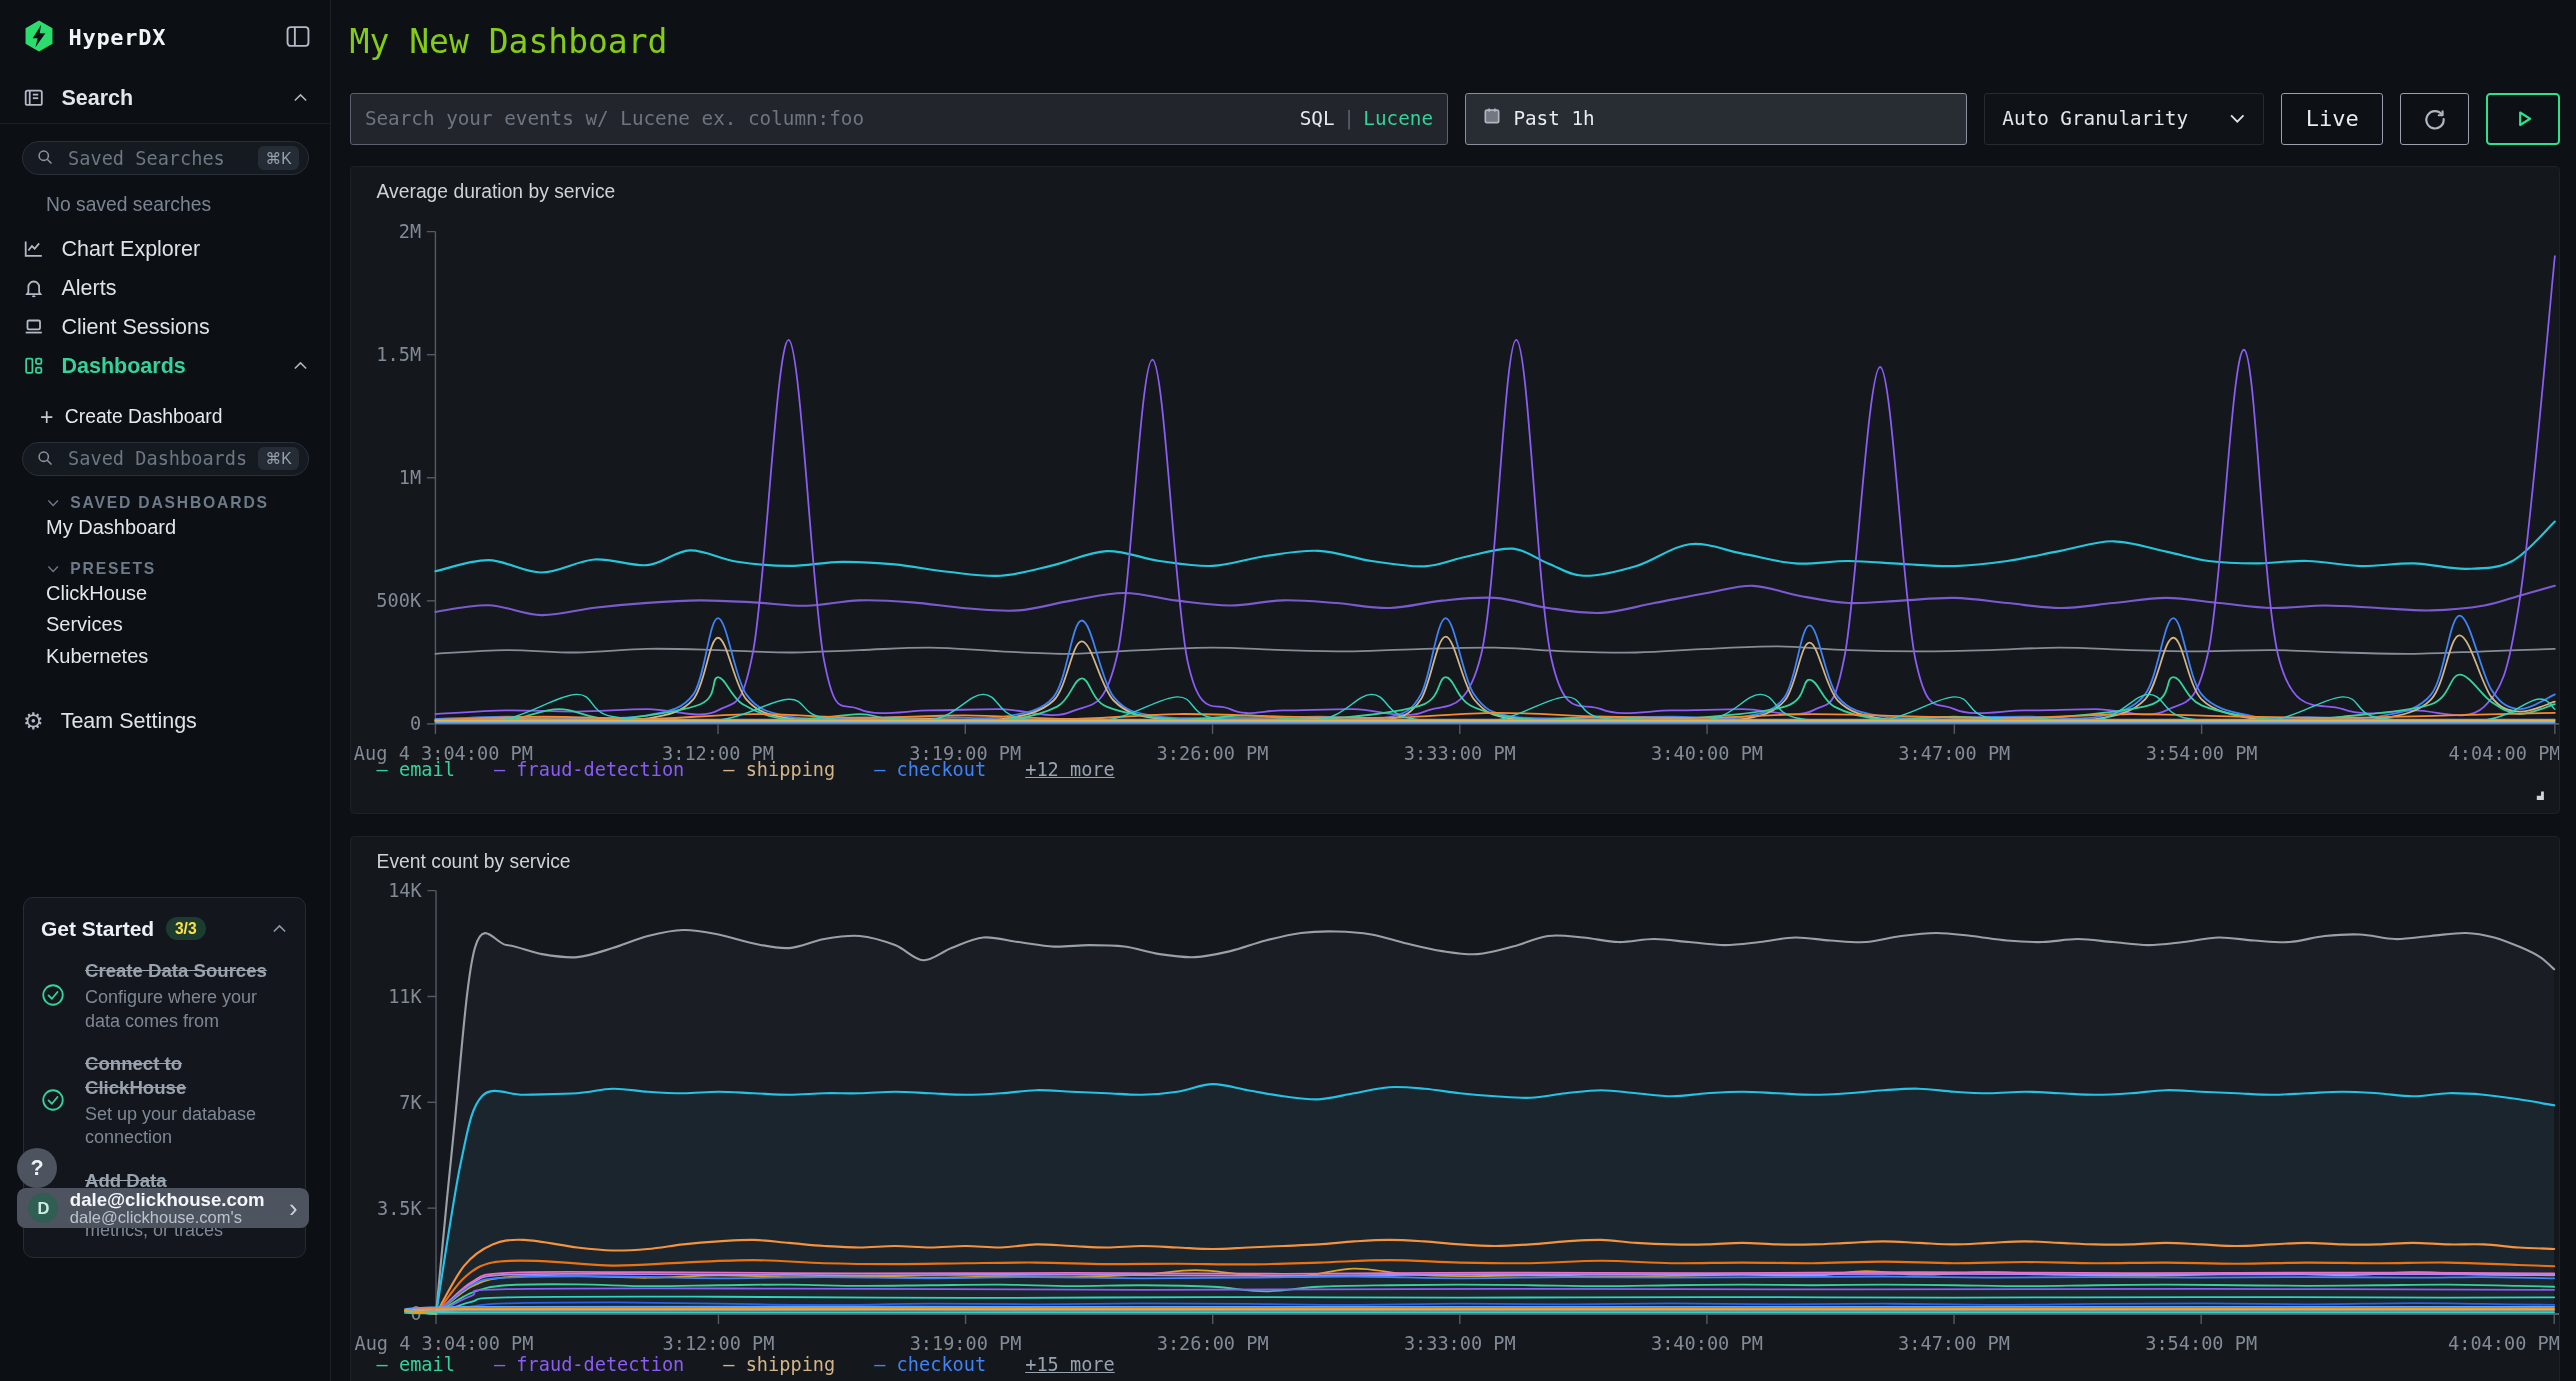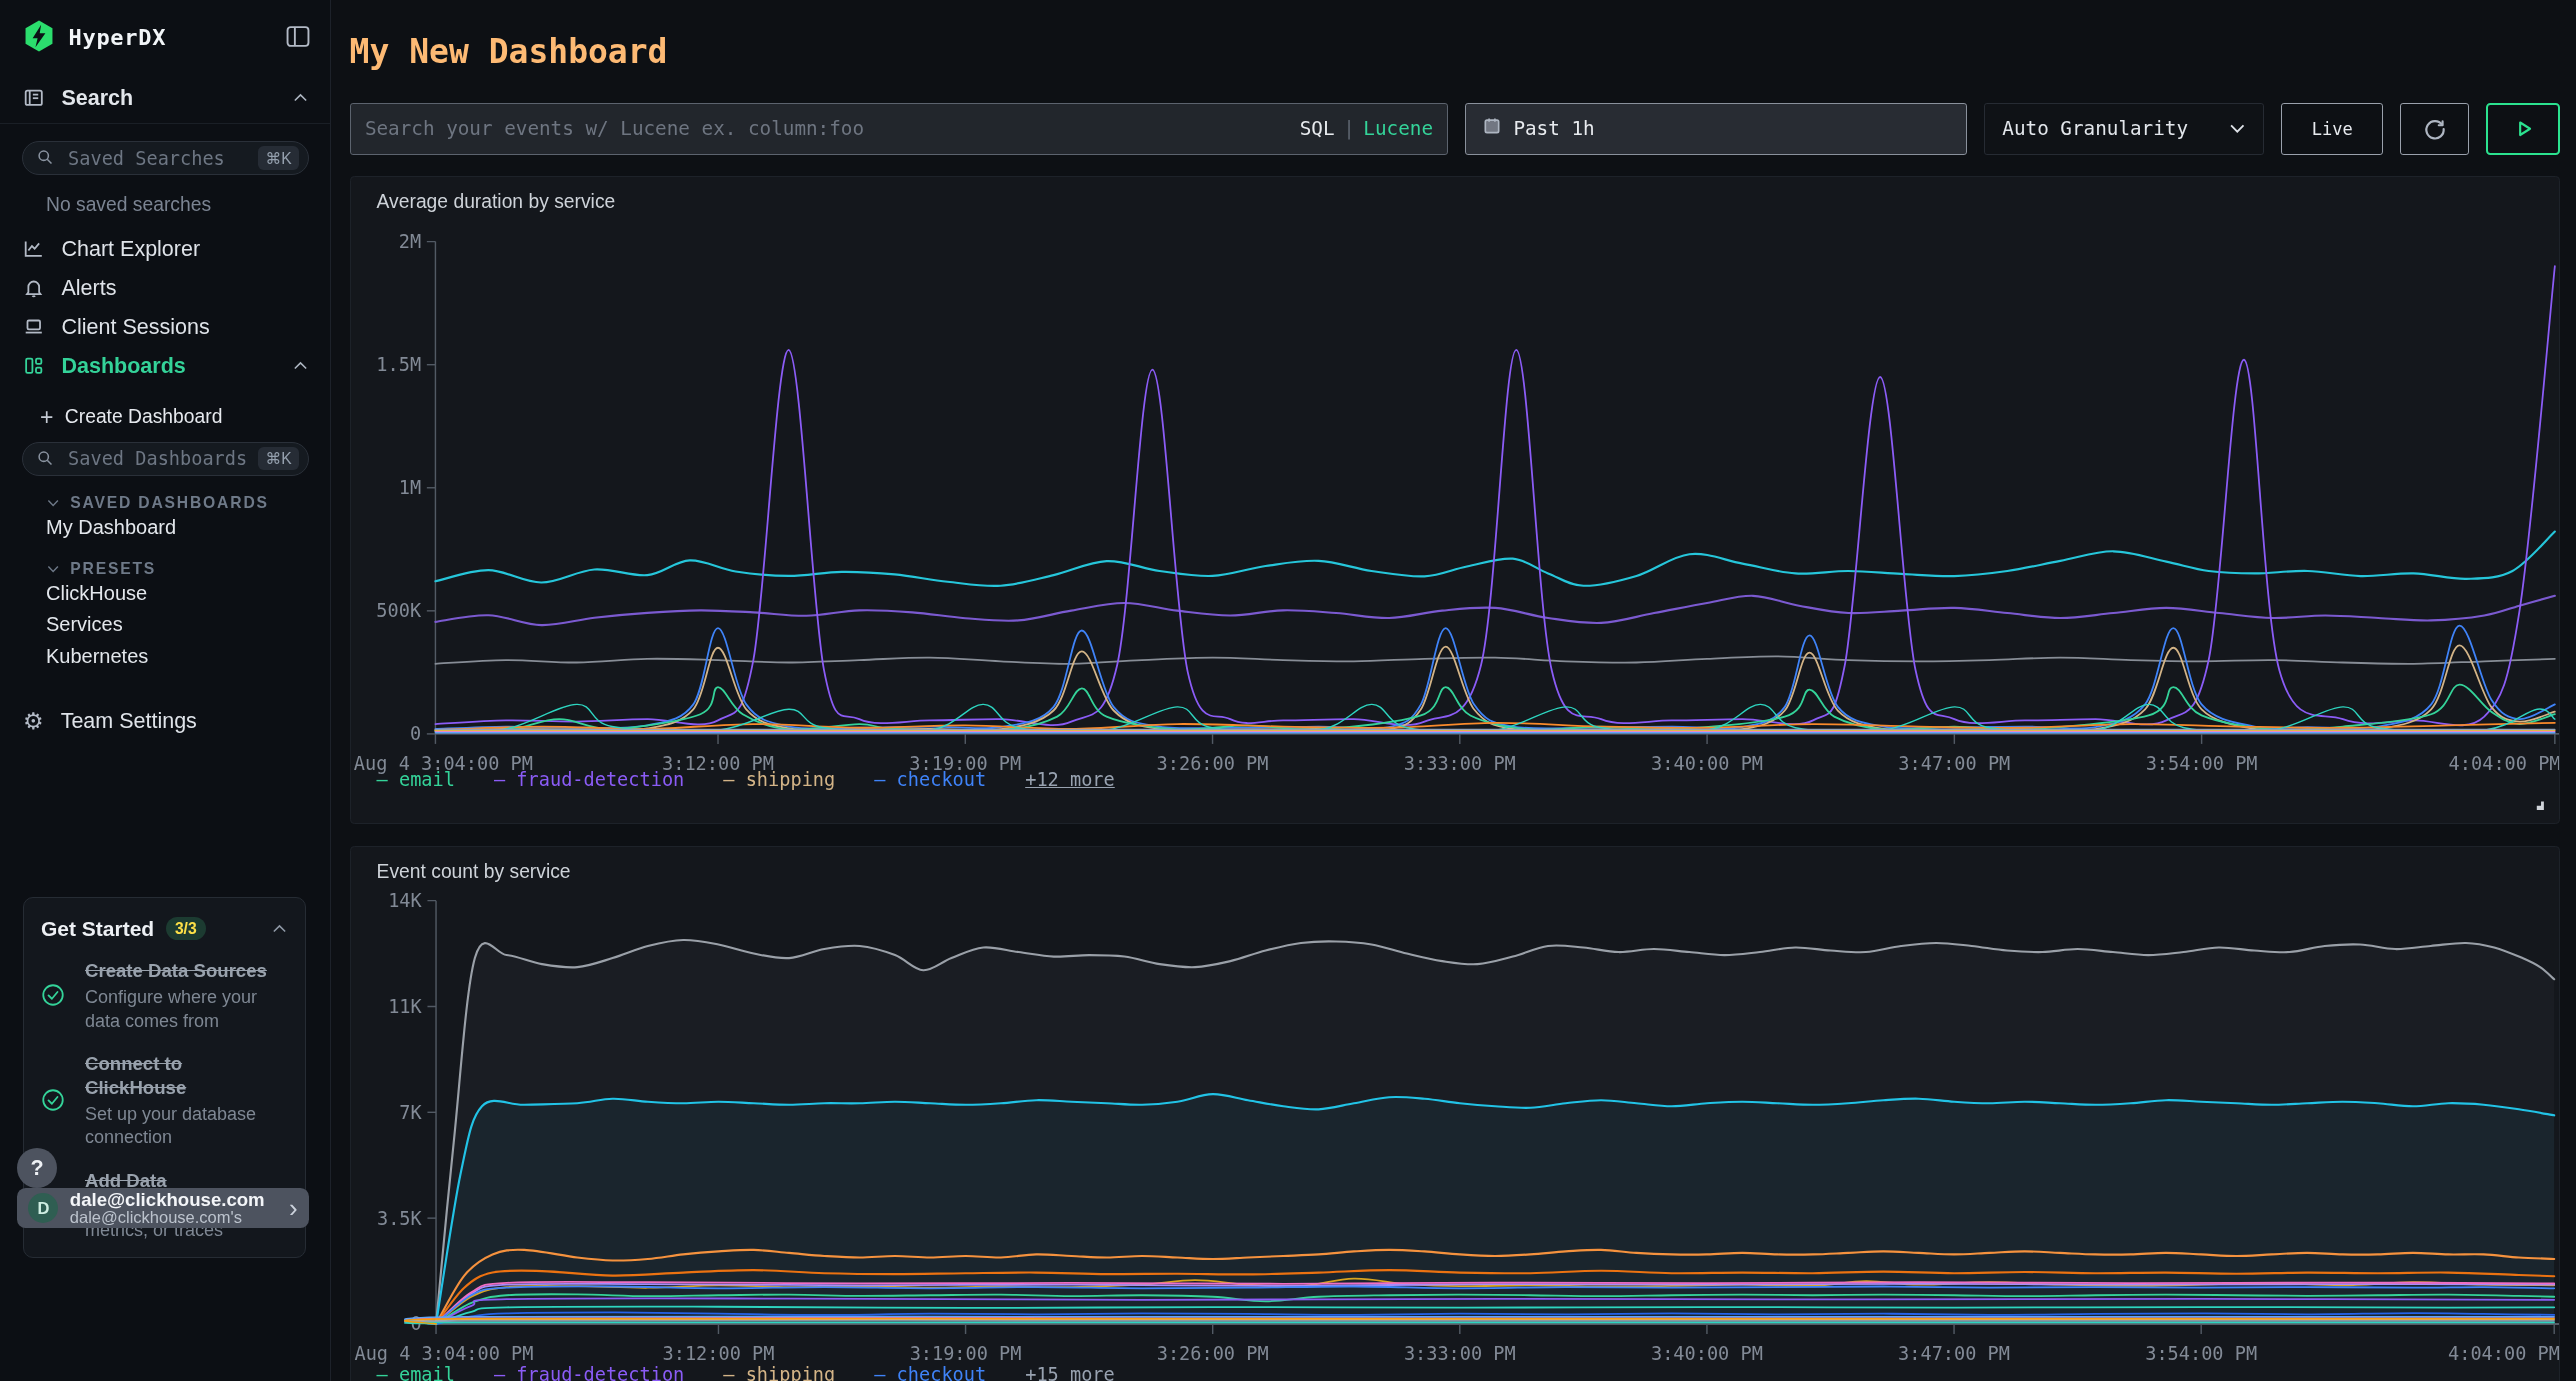--- a/index.html
+++ b/index.html
@@ -58,36 +58,36 @@
     background:#4d535f; border-radius:8.6px; display:flex; align-items:center; padding:0 11.4px; }
   .avatar { width:30px; height:30px; border-radius:50%; background:#2f5e52; color:#cfeee2;
     font-size:16.5px; font-weight:bold; display:flex; align-items:center; justify-content:center; }
   .chip-text { margin-left:11.4px; line-height:1.05; }
   .chip-email { font-size:18.6px; font-weight:bold; color:#f3f5f8; }
   .chip-sub { font-size:16.5px; color:#bcc3cd; }
   .chip-chevron { margin-left:auto; font-size:26px; color:#ccd2dc; }
 
   
   .main { flex:1; padding:0 15.7px 0 18.6px; position:relative; background:#0d1014; }
-  .page-title { margin-top:32px; font-size:33px; font-weight:700; color:#fdba74; }
+  .page-title { margin-top:22px; font-size:33px; font-weight:400; color:#84cc16; }
   .toolbar { display:flex; gap:17px; margin-top:31.5px; height:52px; }
   .ev-search { flex:1; display:flex; align-items:center; background:#22262c;
     border:1.4px solid #5c636e; border-radius:2.9px; padding:0 14.3px; }
   .ev-search input { flex:1; background:transparent; border:none; outline:none; color:#dfe3e9;
     font-size:19.3px; font-family:"DejaVu Sans Mono","Liberation Mono",monospace; }
   .ev-search input::placeholder { color:#6e7581; }
   .lang { display:flex; align-items:center; gap:8.6px; font-size:19.3px; }
   .lang .sql { color:#e8ebef; } .lang .bar { color:#5c636e; } .lang .lucene { color:#34d399; }
   .time-picker { width:502px; display:flex; align-items:center; gap:11.4px; background:#282c33;
     border:1.4px solid #8a919c; border-radius:2.9px; padding:0 15.7px; color:#e8ebef; font-size:19.3px; }
   .gran { width:280px; display:flex; align-items:center; justify-content:space-between;
     background:#0f1216; border:1.4px solid #262b33; border-radius:2.9px; padding:0 17px;
     color:#e2e6eb; font-size:19.3px; }
   .btn { display:flex; align-items:center; justify-content:center; border-radius:2.9px; background:transparent; }
-  .live-btn { width:102px; border:1.4px solid #9aa1ac; color:#e8ebef; font-size:17px; }
+  .live-btn { width:102px; border:1.4px solid #9aa1ac; color:#e8ebef; font-size:22px; }
   .refresh-btn { width:69px; border:1.4px solid #9aa1ac; }
   .play-btn { width:74px; border:2.1px solid #2be28f; border-radius:4.3px; }
 
   .panel { position:relative; width:100%; background:#14171c; border:0.7px solid #1d2229;
     border-radius:4.3px; margin-top:21.5px; overflow:hidden; }
   .panel-1 { height:648px; }
   .panel-2 { height:615px; }
   .panel-title { position:absolute; left:26px; top:14.3px; font-size:19.3px; color:#ced3d9; }
   .panel svg.chart { position:absolute; left:0; top:0; }
   svg text { font-family:"DejaVu Sans Mono","Liberation Mono",monospace; }

